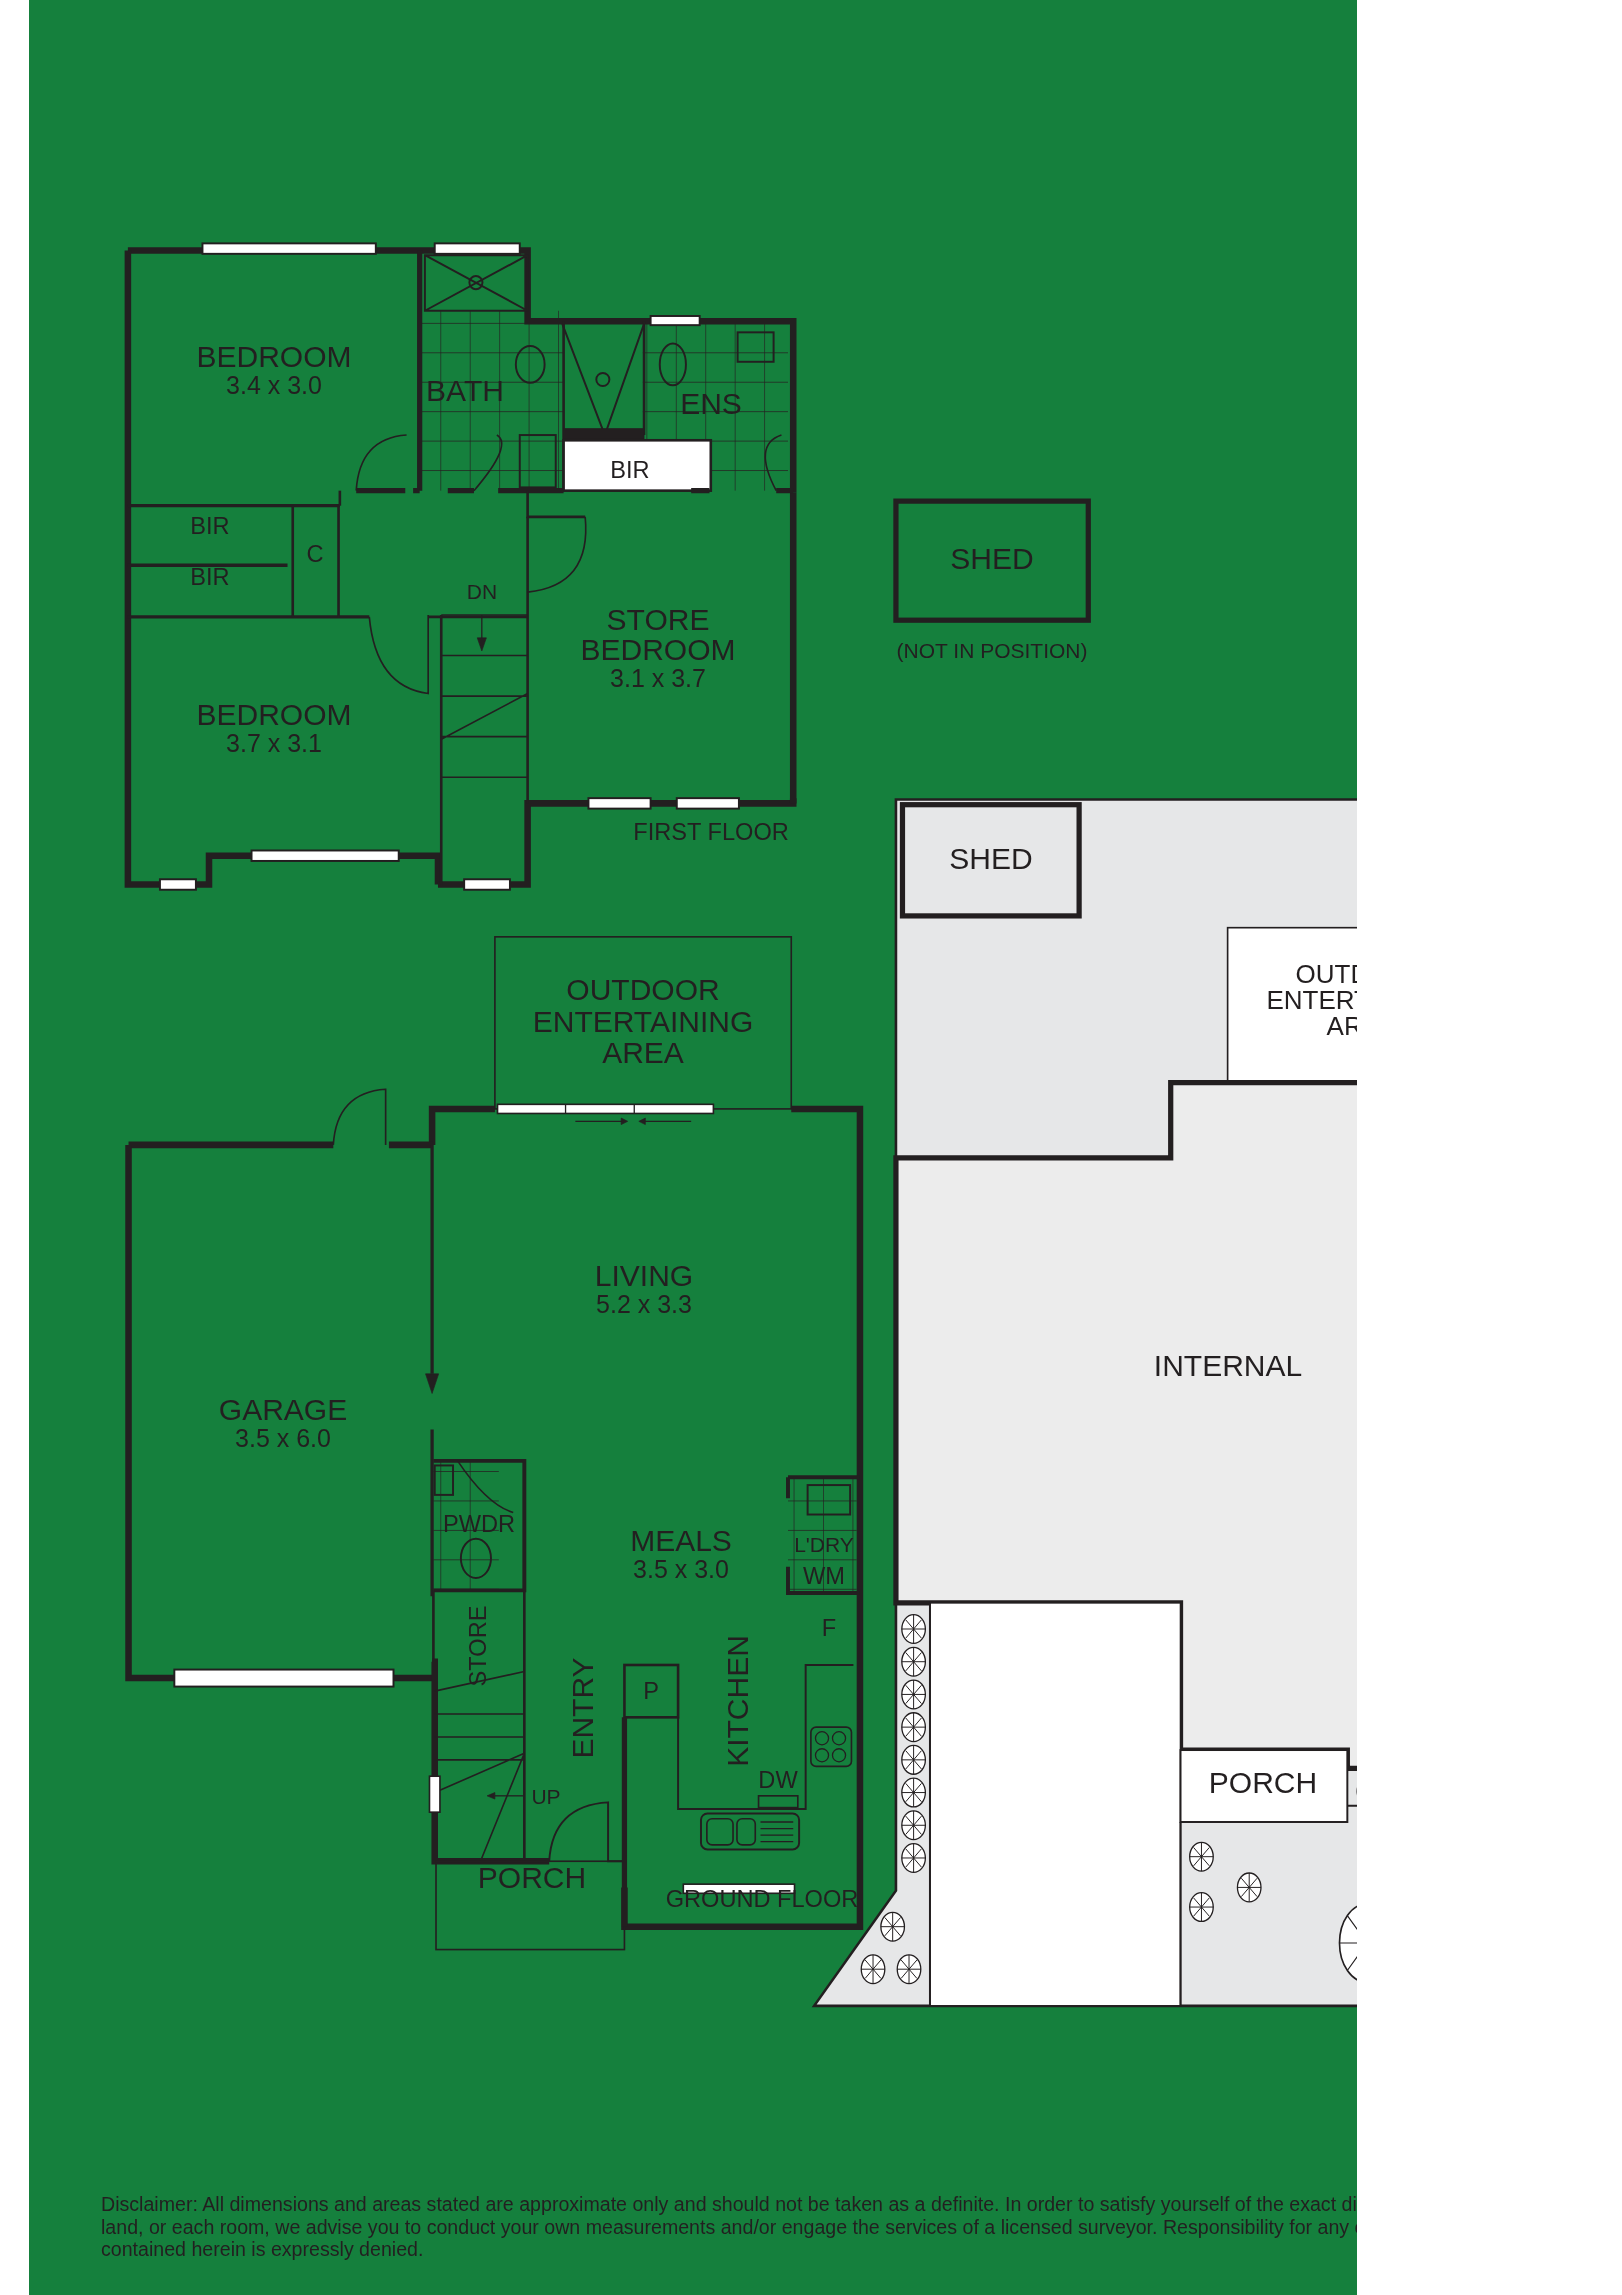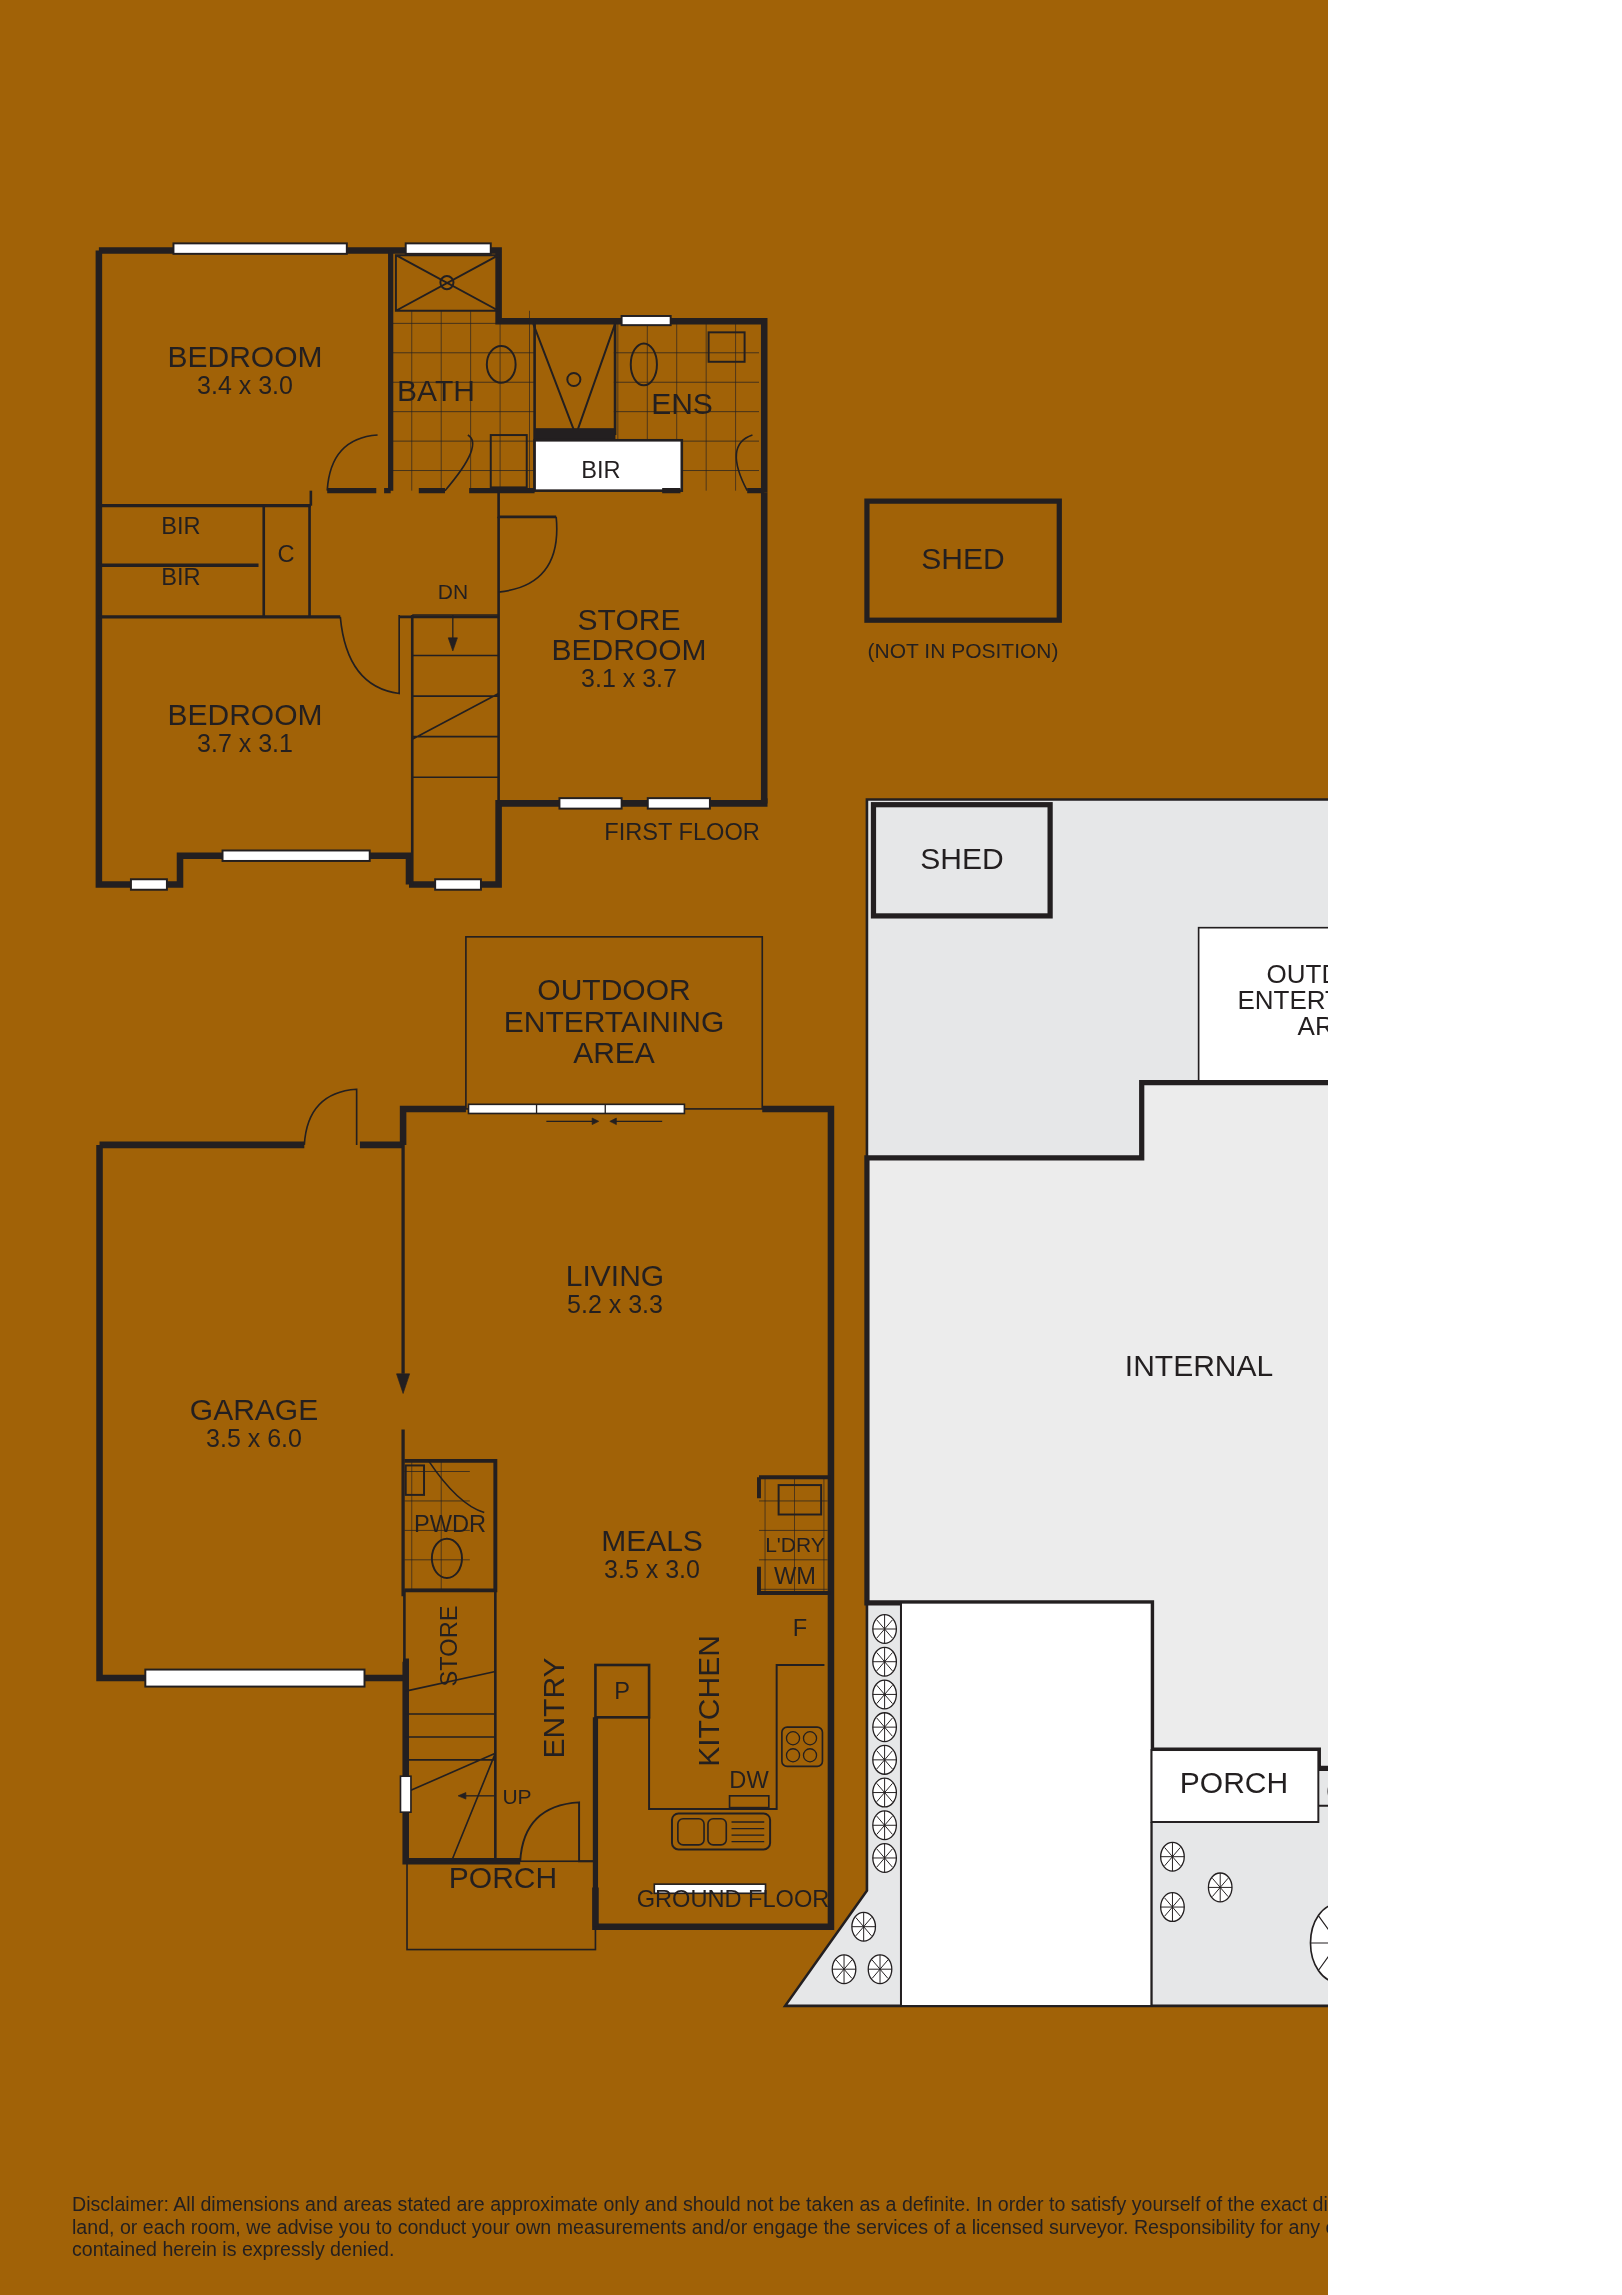--- a/index.html
+++ b/index.html
@@ -1,16 +1,16 @@
 <!DOCTYPE html>
 <html style="font-size:10.5px"><head>
 <meta charset="utf-8">
 <style>
   html,body{margin:0;padding:0;background:#fff;}
-  #page{position:relative;width:1328px;height:2295px;background:#a16207;overflow:hidden;font-family:"Liberation Sans",sans-serif;color:#231f20;}
+  #page{position:relative;width:1328px;height:2295px;background:#15803d;overflow:hidden;font-family:"Liberation Sans",sans-serif;color:#231f20;margin-left:29px;}
   svg.plan{position:absolute;left:0;top:0;width:1622px;height:2295px;}
   .lbl{position:absolute;transform:translate(-50%,-50%);text-align:center;white-space:nowrap;line-height:1.0;color:#231f20;}
   .room{font-size:30px;}
   .room .dim{display:block;font-size:25px;margin-top:1.3px;text-align:center;}
   .big{font-size:30px;}
   .small{font-size:23.6px;}
   .tiny{font-size:21px;}
   .site{font-size:26px;}
   .vert{transform:translate(-50%,-50%) rotate(-90deg);}
   #legend{position:absolute;left:122px;top:2006px;border-collapse:collapse;font-size:22px;}

